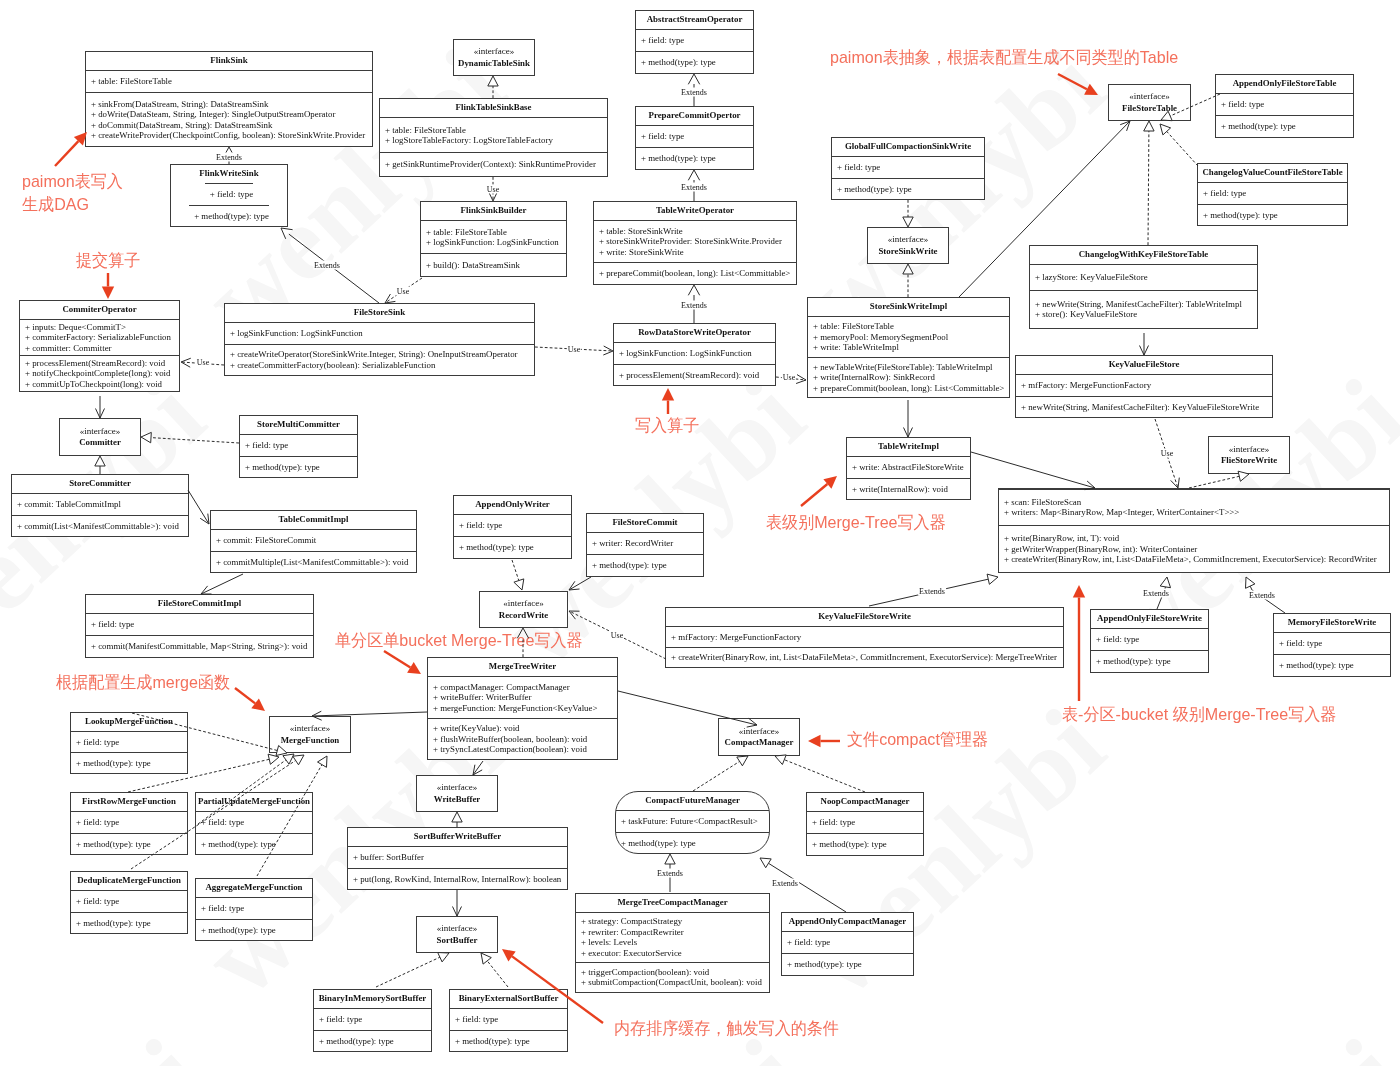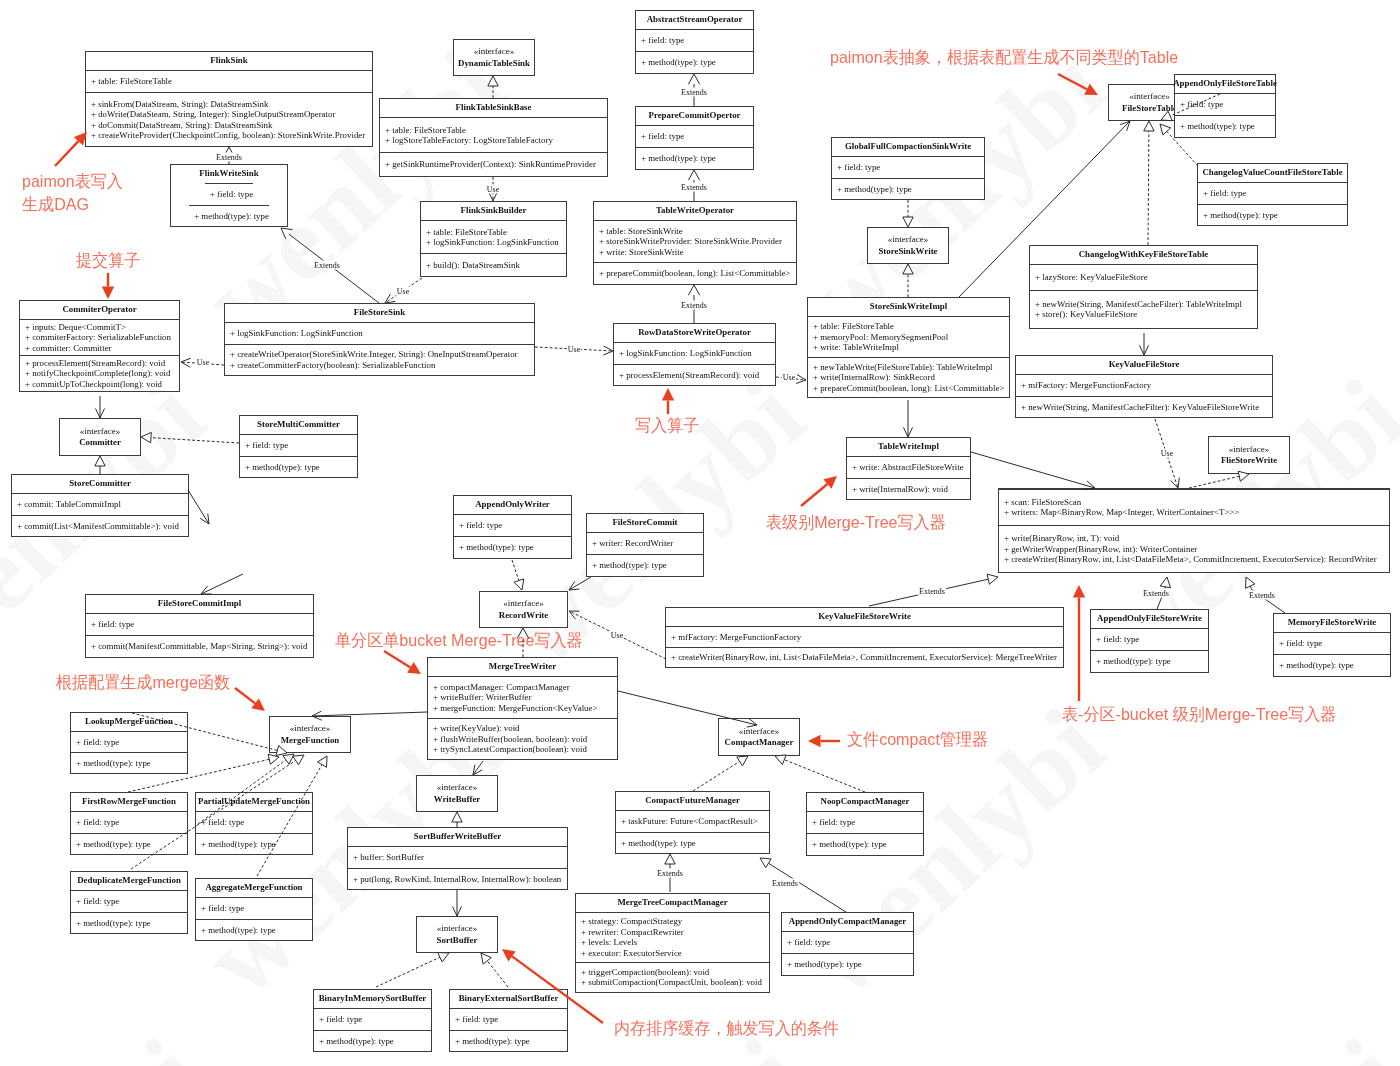--- a/index.html
+++ b/index.html
@@ -134,20 +134,29 @@
     </div>
 <div class="box" style="left:239px;top:415px;width:119px;height:63px;">
       <div class="title">StoreMultiCommitter</div>
       <div class="sec attrs" style="flex:21.5 1 0">
         <div class="row">+ field: type</div>
       </div>
       <div class="sec methods" style="flex:21.5 1 0">
         <div class="row">+ method(type): type</div>
       </div>
     </div>
+<div class="box" style="left:210px;top:510px;width:207px;height:63px;">
+      <div class="title">TableCommitImpl</div>
+      <div class="sec attrs" style="flex:21.5 1 0">
+        <div class="row">+ commit: FileStoreCommit</div>
+      </div>
+      <div class="sec methods" style="flex:21.5 1 0">
+        <div class="row">+ commitMultiple(List&lt;ManifestCommittable&gt;): void</div>
+      </div>
+    </div>
 <div class="box" style="left:85px;top:594px;width:229px;height:64px;">
       <div class="title">FileStoreCommitImpl</div>
       <div class="sec attrs" style="flex:21.5 1 0">
         <div class="row">+ field: type</div>
       </div>
       <div class="sec methods" style="flex:21.5 1 0">
         <div class="row">+ commit(ManifestCommittable, Map&lt;String, String&gt;): void</div>
       </div>
     </div>
 <div class="box" style="left:70px;top:712px;width:118px;height:62px;">
@@ -351,21 +360,21 @@
       <div class="sec methods" style="flex:21.5 1 0">
         <div class="row">+ write(InternalRow): void</div>
       </div>
     </div>
 <div class="box iface" style="left:1108px;top:84px;width:83px;height:37px;">
       <div class="title iface-title">
         <span class="stereo">«interface»</span>
         <span class="tname">FileStoreTable</span>
       </div>
     </div>
-<div class="box" style="left:1174px;top:74px;width:102px;height:64px;">
+<div class="box" style="left:1215px;top:74px;width:139px;height:64px;">
       <div class="title">AppendOnlyFileStoreTable</div>
       <div class="sec attrs" style="flex:21.5 1 0">
         <div class="row">+ field: type</div>
       </div>
       <div class="sec methods" style="flex:21.5 1 0">
         <div class="row">+ method(type): type</div>
       </div>
     </div>
 <div class="box" style="left:1197px;top:163px;width:151px;height:63px;">
       <div class="title">ChangelogValueCountFileStoreTable</div>
@@ -438,21 +447,21 @@
       <div class="sec methods" style="flex:21.5 1 0">
         <div class="row">+ method(type): type</div>
       </div>
     </div>
 <div class="box iface" style="left:718px;top:718px;width:82px;height:38px;">
       <div class="title iface-title">
         <span class="stereo">«interface»</span>
         <span class="tname">CompactManager</span>
       </div>
     </div>
-<div class="box" style="left:615px;top:791px;width:155px;height:63px;">
+<div class="box" style="left:615px;top:791px;width:155px;height:63px;border-radius:23px;">
       <div class="title">CompactFutureManager</div>
       <div class="sec attrs" style="flex:21.5 1 0">
         <div class="row">+ taskFuture: Future&lt;CompactResult&gt;</div>
       </div>
       <div class="sec methods" style="flex:21.5 1 0">
         <div class="row">+ method(type): type</div>
       </div>
     </div>
 <div class="box" style="left:806px;top:792px;width:118px;height:64px;">
       <div class="title">NoopCompactManager</div>

